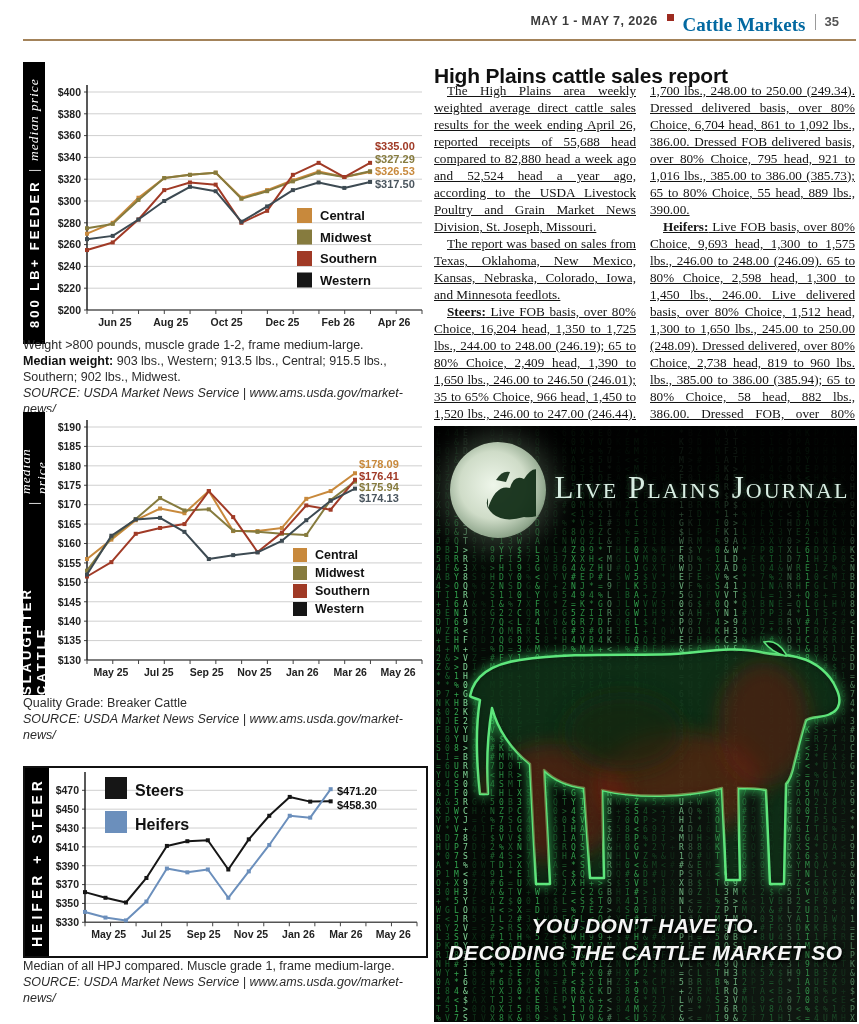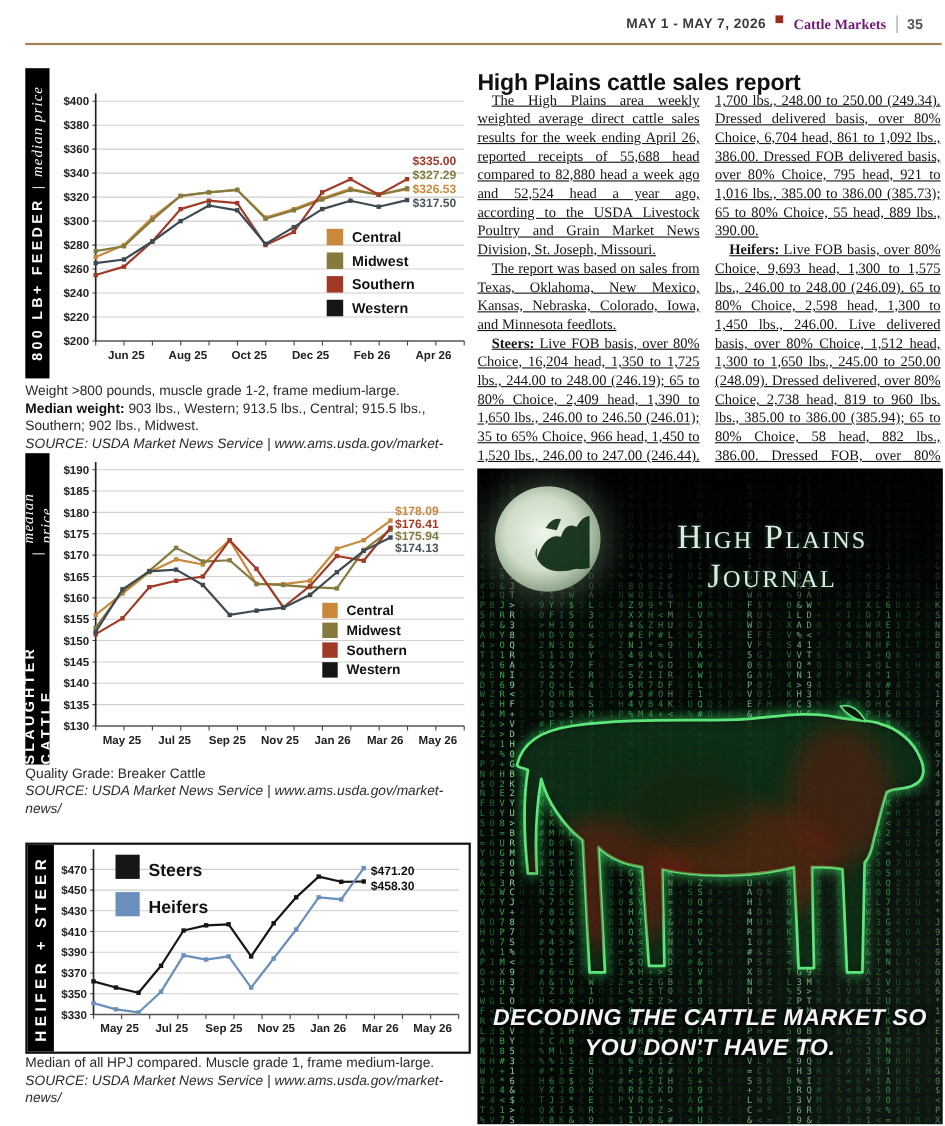--- a/index.html
+++ b/index.html
@@ -3,21 +3,21 @@
 <meta charset="utf-8">
 <style>
   html,body{margin:0;padding:0;background:#ffffff;}
   #page{position:relative;width:859px;height:1024px;background:#fff;overflow:hidden;
         font-family:"Liberation Sans",sans-serif;color:#222;}
 
   
   .header-row{position:absolute;top:14px;right:20px;display:flex;align-items:flex-start;gap:9px;}
   .hdr-date{font-size:12.5px;font-weight:bold;letter-spacing:.4px;color:#3c3c3c;}
   .hdr-bullet{width:7px;height:7px;background:#9d2b20;}
-  .hdr-section{font-family:"Liberation Serif",serif;font-weight:bold;font-size:13px;color:#701a75;}
+  .hdr-section{font-family:"Liberation Serif",serif;font-weight:bold;font-size:19px;color:#0369a1;}
   .hdr-div{width:1px;height:16px;background:#9a9a9a;}
   .hdr-page{font-size:13px;font-weight:bold;color:#555;}
   .header-rule{position:absolute;top:39px;left:23px;right:3px;height:2px;background:#a3835a;}
 
   
   .chart-box{position:absolute;left:23px;width:405px;background:#fff;}
   #chart1-box{top:62px;height:282px;}
   #chart2-box{top:412px;height:283px;}
   #chart3-box{top:766px;height:188px;border:2px solid #111;width:401px;}
   .vlabel{position:absolute;left:0;top:0;bottom:0;width:22px;background:#000;overflow:hidden;}
@@ -32,21 +32,21 @@
   .sb-sub{font-family:"Liberation Serif",serif;font-style:italic;font-size:13.5px;letter-spacing:1px;}
   .chart-svg{position:absolute;left:22px;top:0;}
   #chart3-box .chart-svg{left:26px;top:1px;}
   .ax{font:bold 10.5px "Liberation Sans",sans-serif;fill:#222;}
   .axb{font:bold 10.5px "Liberation Sans",sans-serif;fill:#222;}
   .endlab{font:bold 11px "Liberation Sans",sans-serif;}
   .legt{font-family:"Liberation Sans",sans-serif;font-weight:bold;fill:#111;}
 
   
   .caption{position:absolute;left:23px;width:404px;font-size:12.5px;line-height:16px;color:#2b2b2b;}
-  #caption1{top:347px;} #caption2{top:695px;} #caption3{top:958px;}
+  #caption1{top:337px;} #caption2{top:695px;} #caption3{top:958px;}
   .caption .src{font-style:italic;font-family:"Liberation Sans",sans-serif;}
   .caption b{color:#111;}
 
   
   .art-title{position:absolute;left:434px;top:50px;width:420px;
              font-size:21px;font-weight:bold;color:#101010;letter-spacing:-.2px;}
   .art-col{position:absolute;top:82px;font-family:"Liberation Serif",serif;font-size:13.2px;
            line-height:17px;text-align:justify;color:#141414;}
   #col1{left:434px;width:202px;}
   #col2{left:650px;width:205px;}
@@ -535,21 +535,21 @@
     <div class="ad-shade-top"></div>
     <div class="ad-shade-soft"></div>
 
     <div class="moon">
       <svg width="76" height="80" viewBox="0 0 76 80">
         <path d="M28,58 q8,-24 22,-20 q4,-14 14,-9 q10,-16 18,-6 q9,3 5,13 q12,8 4,18 q-9,15 -27,13 q-20,6 -31,-3 q-9,-8 -5,-16 z" fill="#0d2912" opacity="0.92"></path>
         <path d="M36,30 q6,-10 14,-8 l-4,10 z" fill="#0d2912" opacity="0.9"></path>
       </svg>
     </div>
 
-    <div class="hpj-brand">High Plains Journal</div>
+    <div class="hpj-brand">Live Plains Journal</div>
 
 
     <div class="bull-wrap">
       <svg width="423" height="300" viewBox="0 0 423 300">
         <defs>
           <filter id="rblur" x="-40%" y="-40%" width="180%" height="180%">
             <feGaussianBlur stdDeviation="10"></feGaussianBlur>
           </filter>
           <clipPath id="bullclip">
             <path d="M36,84 C40,64 58,52 86,48 C140,40 200,44 240,42 C270,40 300,34 326,40 C344,44 356,42 366,46 C382,50 396,62 402,76 C408,88 406,98 396,102 C388,106 378,104 372,108 C368,120 364,136 360,152 C358,162 356,168 352,172 L350,272 L336,272 L332,178 C322,176 312,176 304,176 L306,268 L292,268 L288,176 C250,186 200,186 168,178 L170,266 L156,266 L150,176 C134,174 120,168 110,158 L116,272 L102,272 L96,152 C78,138 64,118 58,96 C54,120 52,150 54,182 L46,182 C42,146 42,112 46,88 C42,86 38,86 36,84 Z"></path>
@@ -560,18 +560,18 @@
         <g clip-path="url(#bullclip)">
           <ellipse cx="120" cy="190" rx="72" ry="58" fill="#7c1710" opacity="0.5" filter="url(#rblur)"></ellipse>
           <ellipse cx="245" cy="172" rx="82" ry="52" fill="#8a1a10" opacity="0.45" filter="url(#rblur)"></ellipse>
           <ellipse cx="330" cy="112" rx="46" ry="62" fill="#6e140c" opacity="0.5" filter="url(#rblur)"></ellipse>
           <ellipse cx="190" cy="120" rx="60" ry="40" fill="#14240f" opacity="0.6" filter="url(#rblur)"></ellipse>
         </g>
       </svg>
     </div>
 
     <div class="tagline">
+      <div>YOU DON'T HAVE TO.</div>
       <div>DECODING THE CATTLE MARKET SO</div>
-      <div>YOU DON'T HAVE TO.</div>
     </div>
   </div>
 
 </div>
 
 </body></html>

